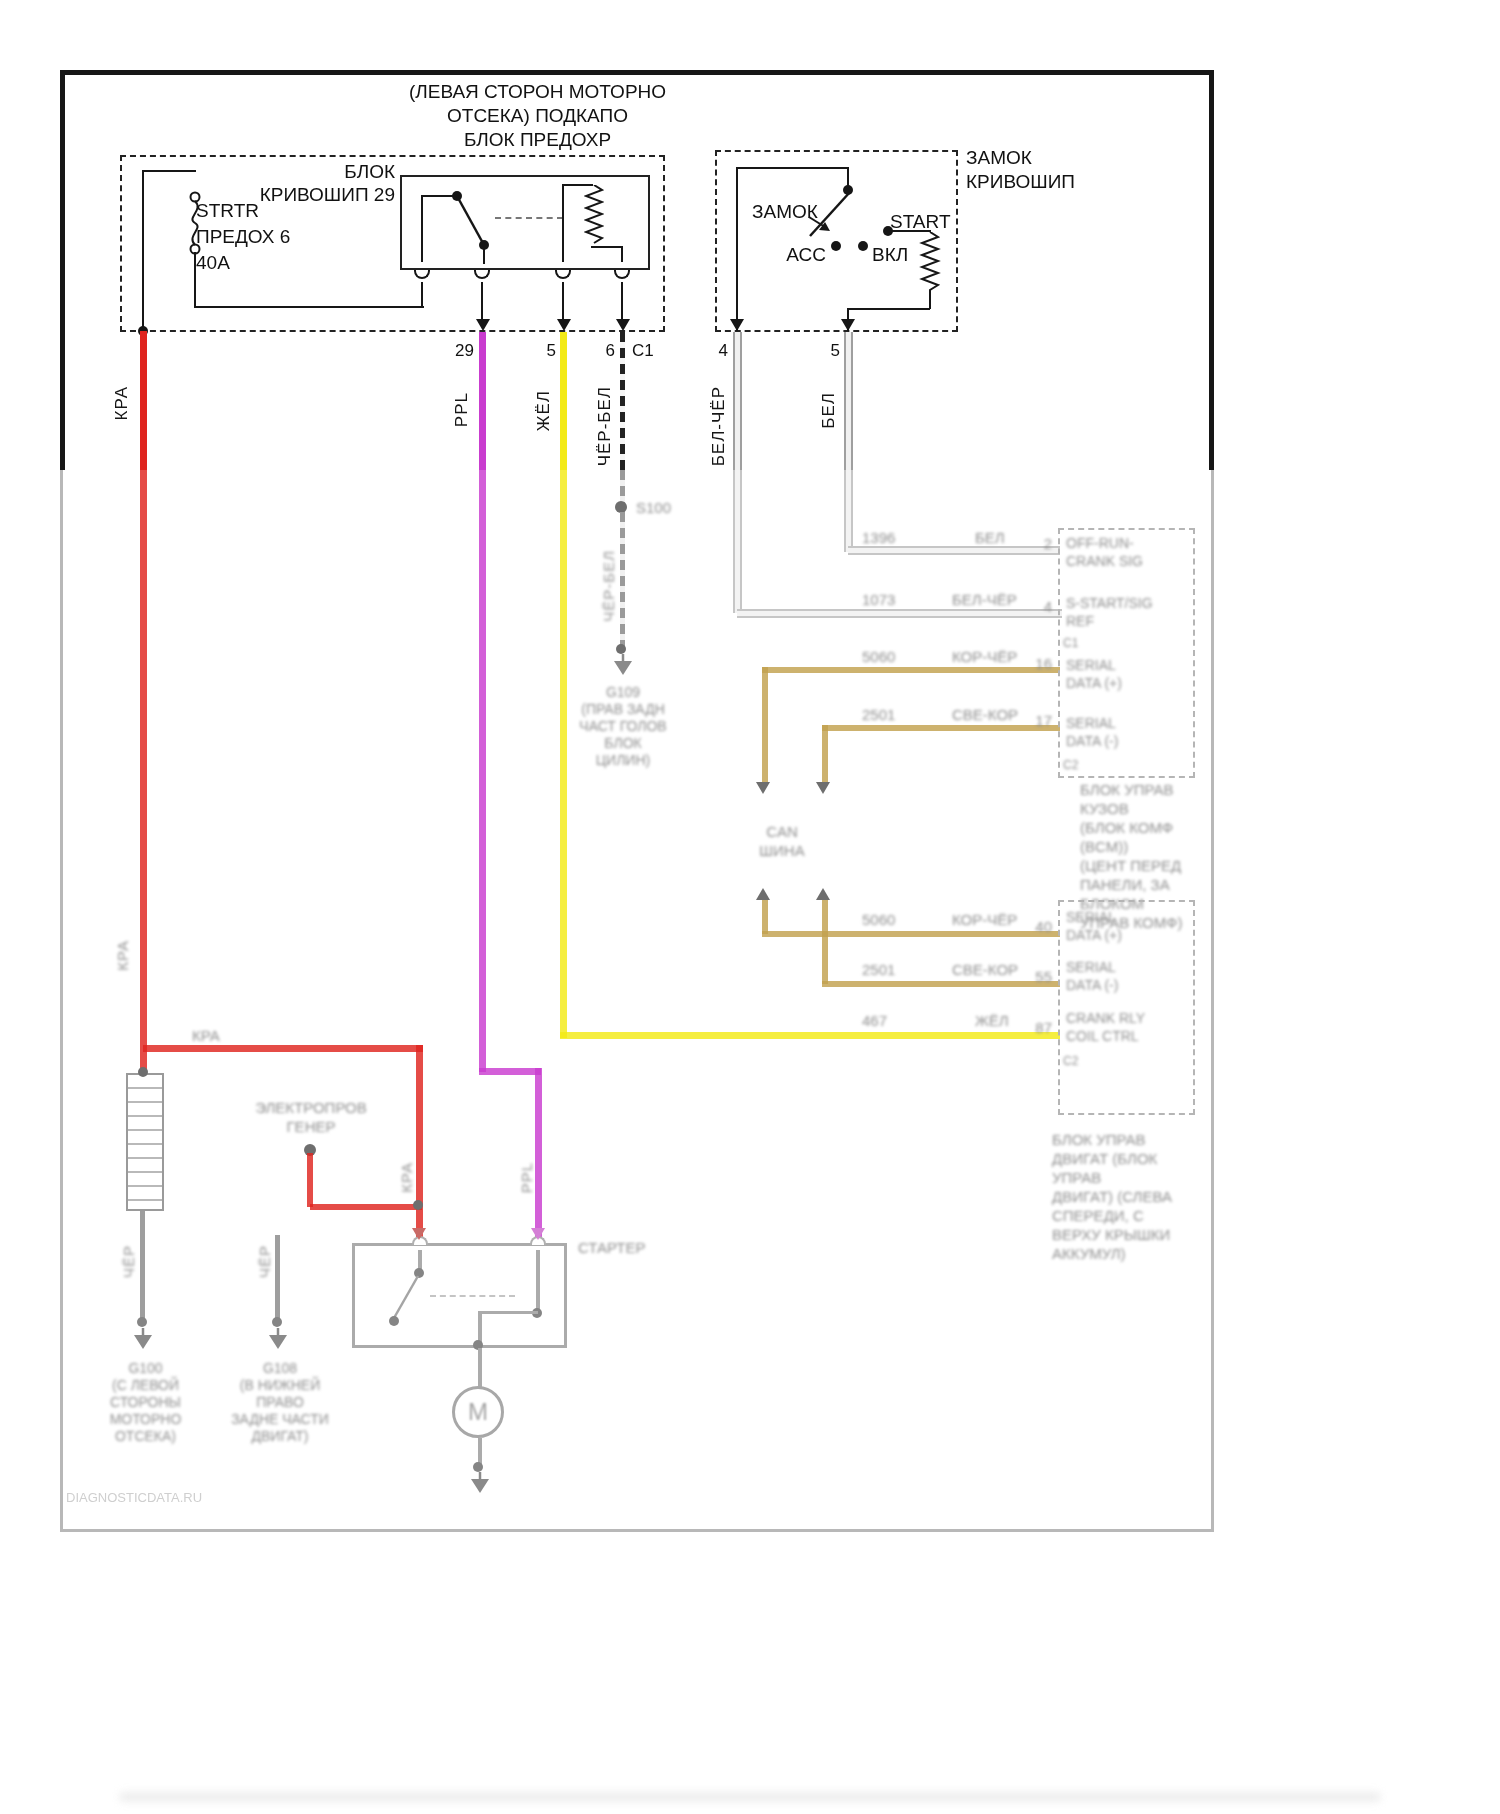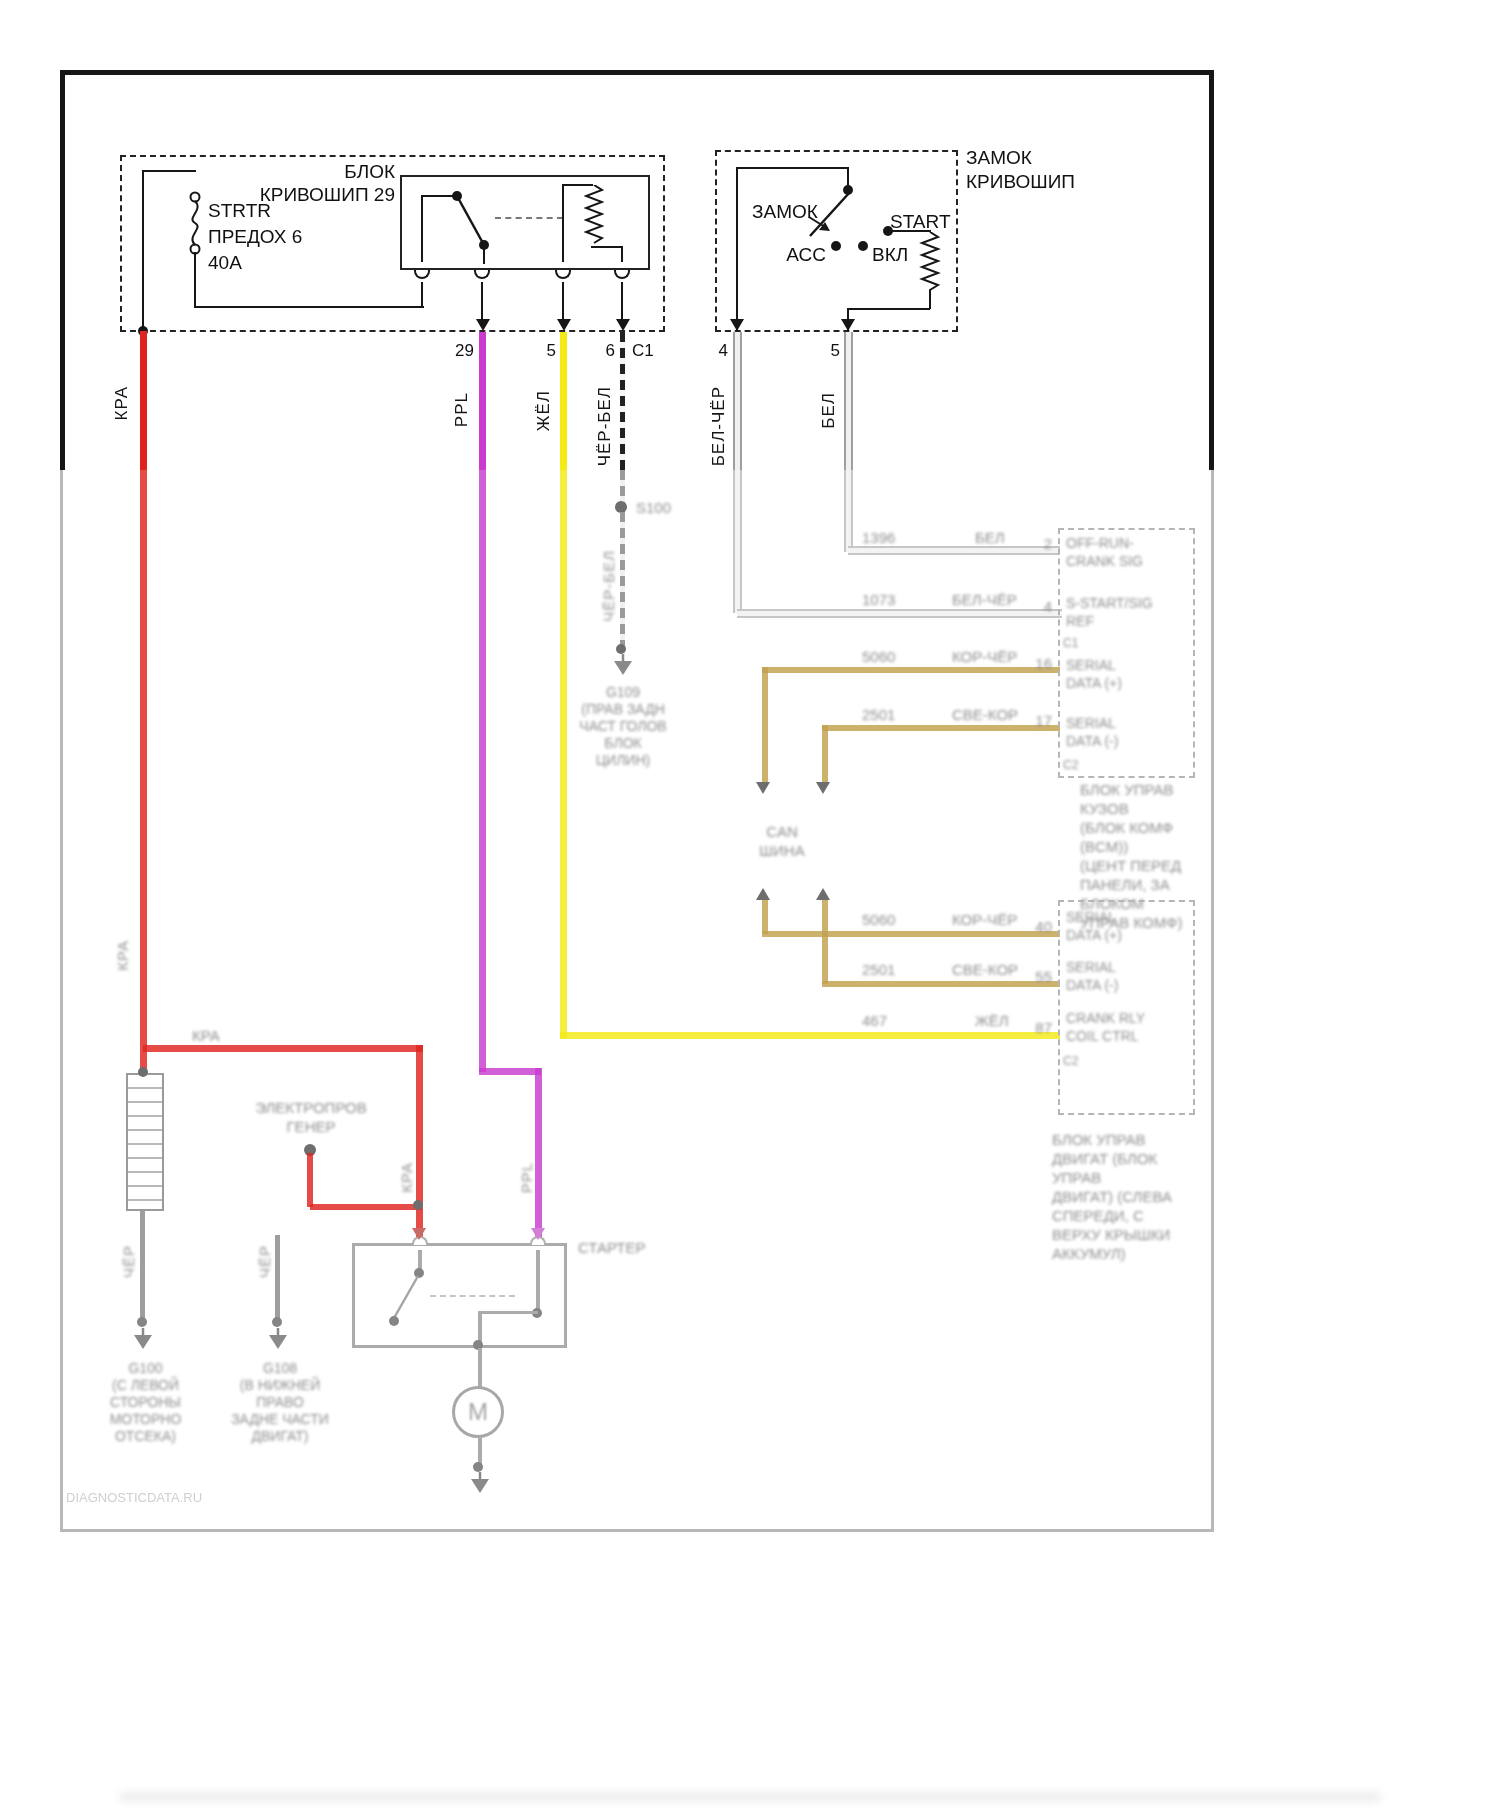--- a/index.html
+++ b/index.html
@@ -46,36 +46,41 @@
   .arcn{position:absolute;width:16px;height:9px;border:2.5px solid #b0b0b0;border-bottom:none;border-radius:9px 9px 0 0;background:#fff}
 </style>
 </head>
 <body>
 
 <div class="page">
 
   <div class="abs" style="left:60px;top:70px;width:1154px;height:400px;border:5px solid #161616;border-bottom:none"></div>
   <div class="abs" style="left:60px;top:470px;width:1154px;height:1062px;border:3px solid #b8b8b8;border-top:none"></div>
 
+  <div class="lbl ctr" style="left:400px;top:80px;width:275px">
+    <span style="display:block">(ЛЕВАЯ СТОРОН МОТОРНО</span>
+    <span style="display:block">ОТСЕКА) ПОДКАПО</span>
+    <span style="display:block">БЛОК ПРЕДОХР</span>
+  </div>
 
   <div class="dbox" style="left:120px;top:155px;width:545px;height:177px"></div>
 
   <div class="lbl rt" style="left:235px;top:160px;width:160px;line-height:23px">
     <span style="display:block">БЛОК</span>
     <span style="display:block">КРИВОШИП 29</span>
   </div>
 
   <div class="h" style="left:143px;top:170px;width:53px"></div>
   <div class="v" style="left:142px;top:170px;height:161px"></div>
   <svg class="abs" style="left:184px;top:190px" width="22" height="66">
     <circle cx="11" cy="7" r="4.5" fill="none" stroke="#161616" stroke-width="2"></circle>
     <circle cx="11" cy="59" r="4.5" fill="none" stroke="#161616" stroke-width="2"></circle>
     <path d="M11,11 C20,20 2,28 11,33 C20,38 2,46 11,55" fill="none" stroke="#161616" stroke-width="2"></path>
   </svg>
-  <div class="lbl" style="left:208px;top:198px;width:130px;line-height:26px">
+  <div class="lbl" style="left:196px;top:198px;width:130px;line-height:26px">
     <span style="display:block">STRTR</span>
     <span style="display:block">ПРЕДОХ 6</span>
     <span style="display:block">40А</span>
   </div>
   <div class="v" style="left:194px;top:252px;height:55px"></div>
   <div class="h" style="left:194px;top:306px;width:230px"></div>
   <div class="v" style="left:421px;top:282px;height:25px"></div>
 
   <div class="sbox" style="left:400px;top:175px;width:250px;height:95px"></div>
   <div class="v" style="left:421px;top:196px;height:66px"></div>

